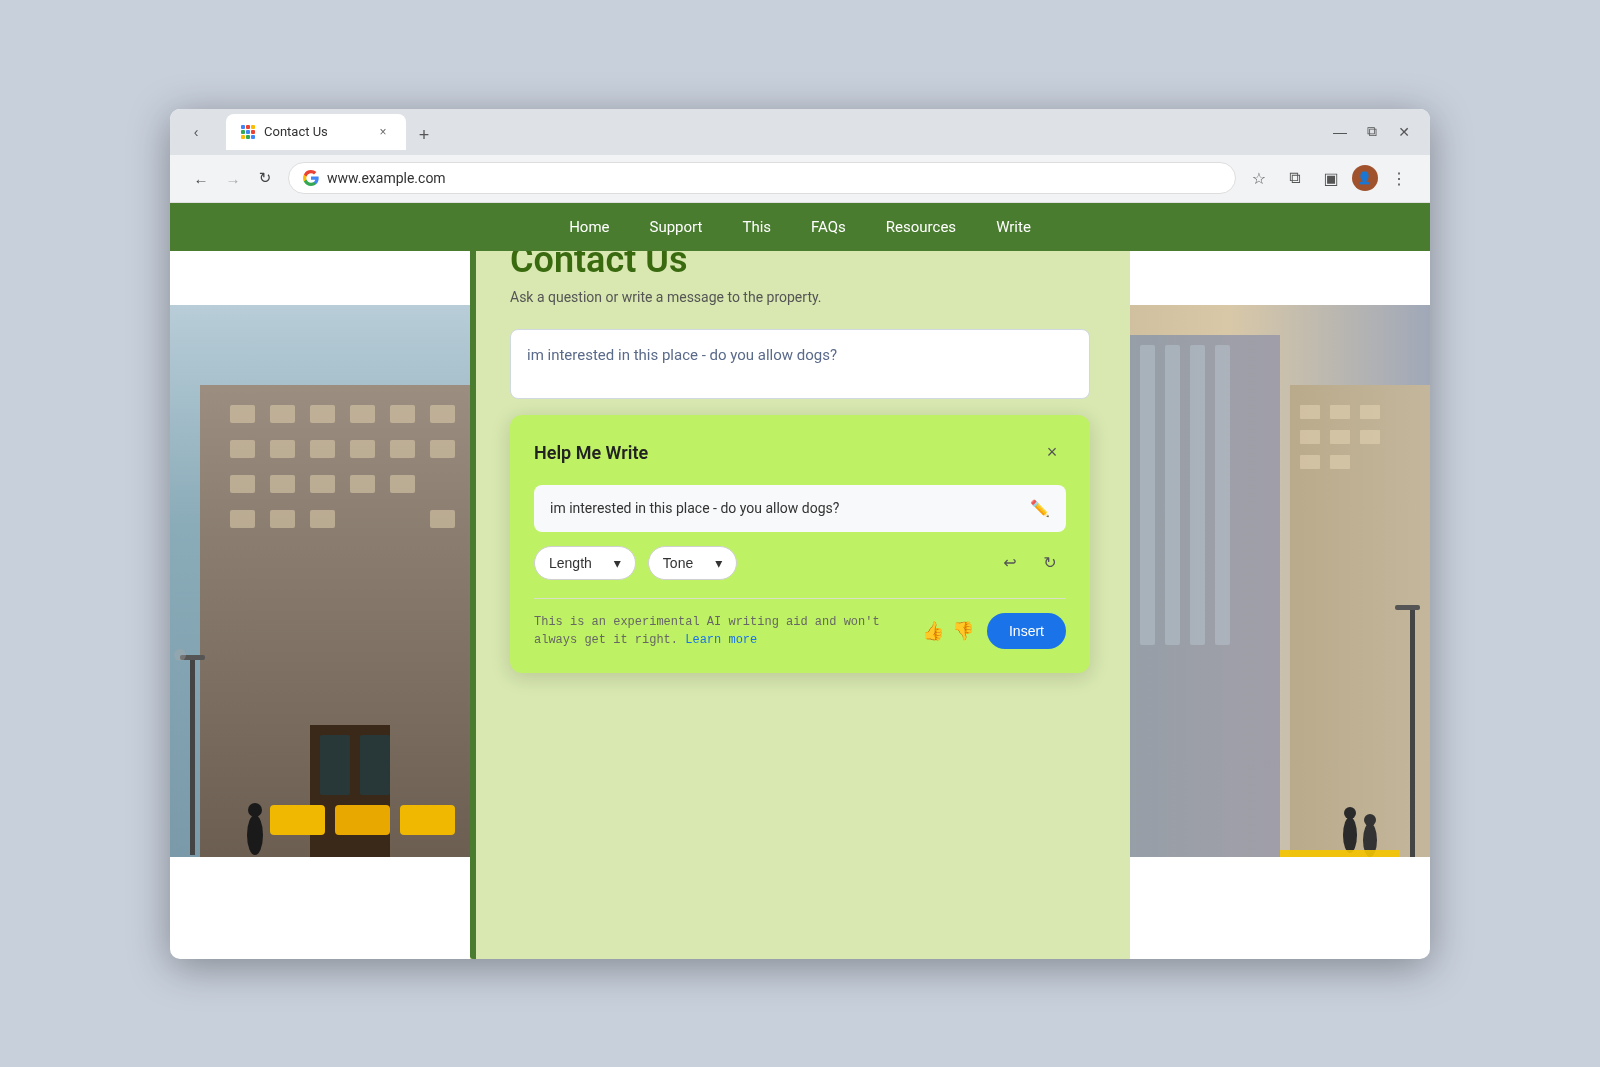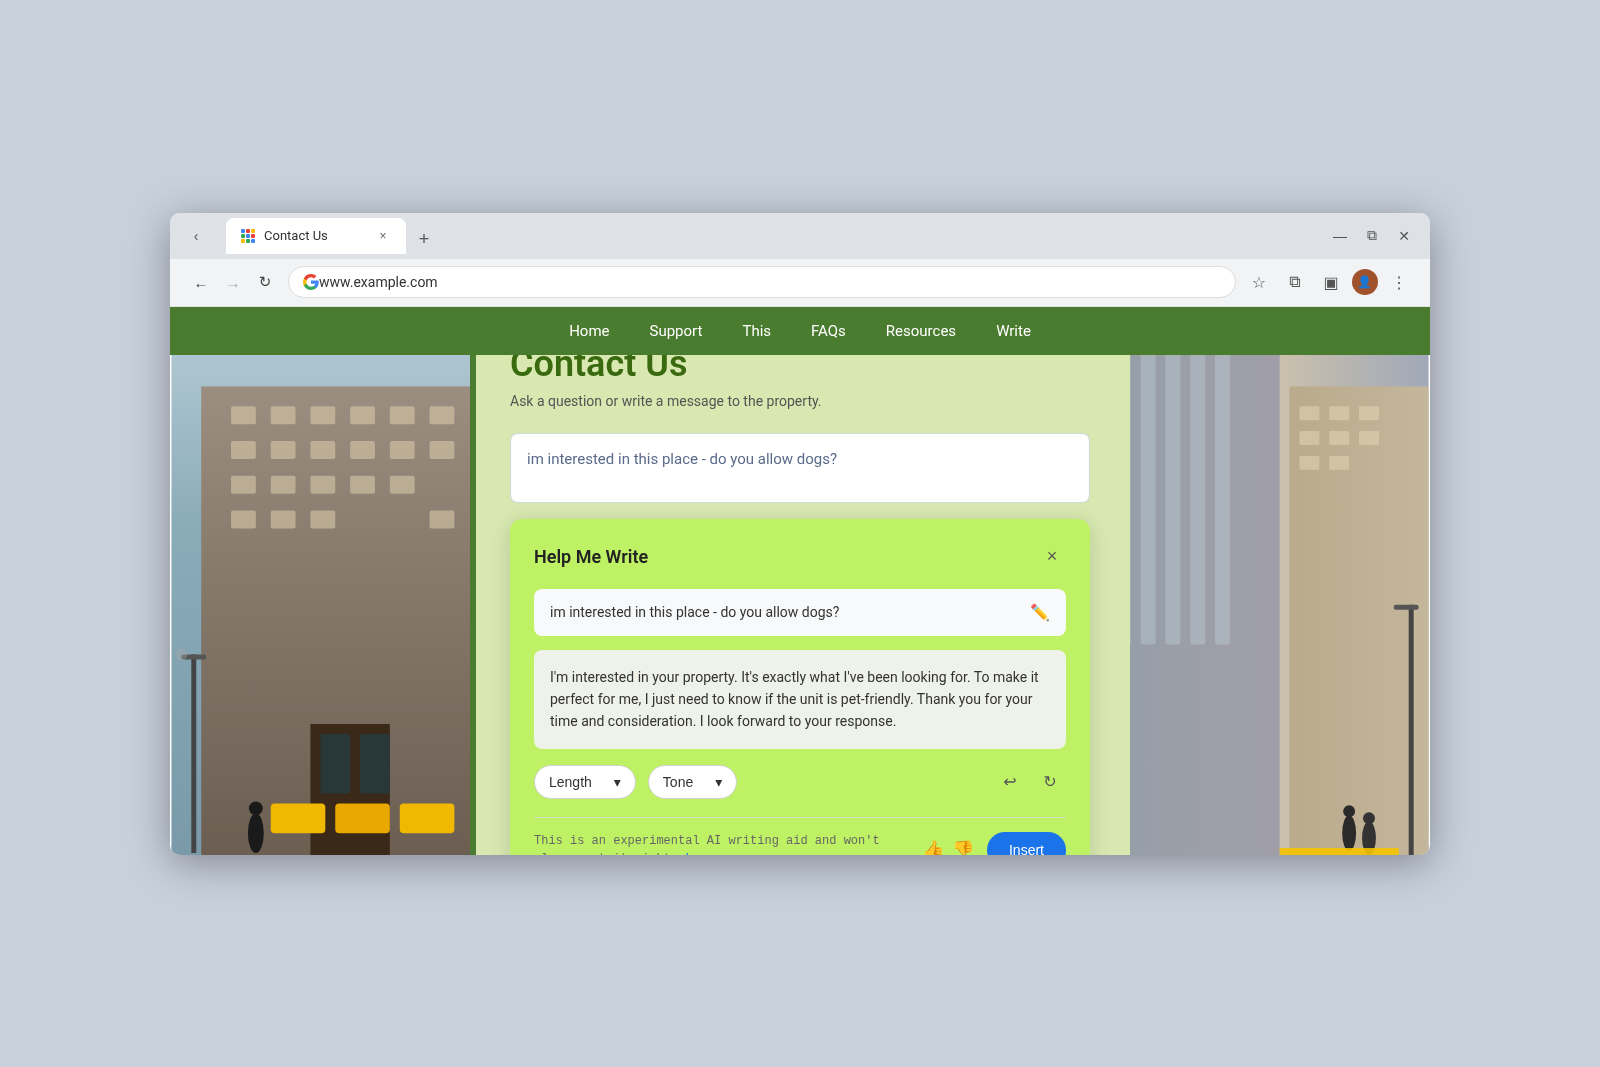--- a/index.html
+++ b/index.html
@@ -159,20 +159,21 @@
 
     .address-bar {
       flex: 1;
       height: 32px;
       background: #fff;
       border: 1px solid #ddd;
       border-radius: 20px;
       display: flex;
       align-items: center;
       padding: 0 14px;
+      gap: 8px;
       font-size: 14px;
       color: #333;
     }
 
     .google-icon {
       width: 16px;
       height: 16px;
     }
 
     .address-text {
@@ -210,21 +211,21 @@
       display: flex;
       align-items: center;
       justify-content: center;
       font-size: 12px;
       color: #fff;
     }
 
     
     .page-content {
       position: relative;
-      height: 548px;
+      height: 756px;
       overflow: hidden;
     }
 
     
     .site-nav {
       background: #4a7c2f;
       display: flex;
       justify-content: center;
       align-items: center;
       gap: 40px;
@@ -699,23 +700,20 @@
         <div class="popup-header">
           <span class="popup-title">Help Me Write</span>
           <button class="popup-close-btn">×</button>
         </div>
 
         <div class="input-row">
           <span class="input-row-text">im interested in this place - do you allow dogs?</span>
           <span class="edit-icon">✏️</span>
         </div>
 
-        <div class="generated-text-box">
-          <span>I'm interested in your property. It's exactly what I've been looking for. To make it perfect for me, I just need to know if the unit is pet-friendly. Thank you for your time and consideration. I look forward to your response.</span>
-        </div>
 
         <div class="controls-row">
           <button class="dropdown-btn">
             <span>Length</span>
             <span>▾</span>
           </button>
           <button class="dropdown-btn">
             <span>Tone</span>
             <span>▾</span>
           </button>

